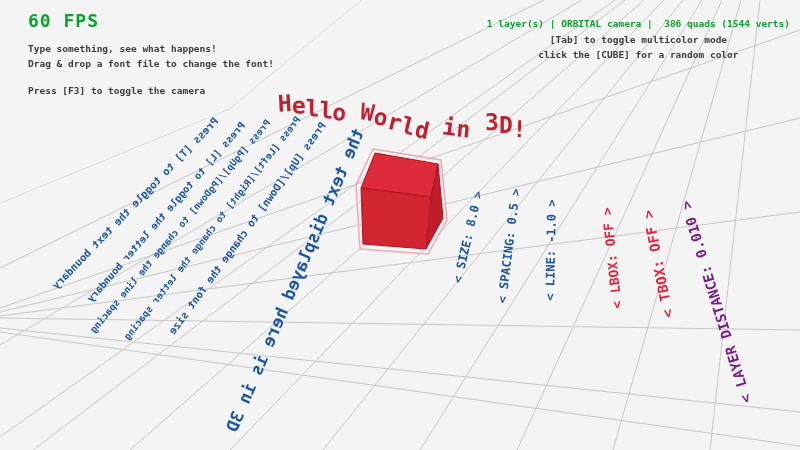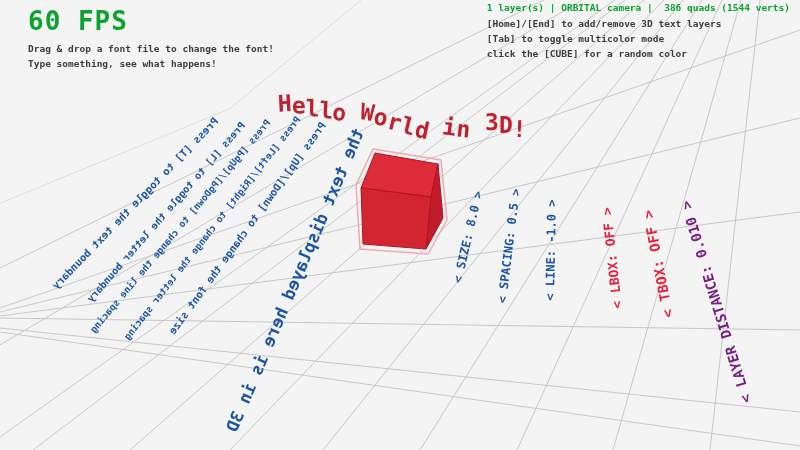--- a/index.html
+++ b/index.html
@@ -14,24 +14,24 @@
   .readout{position:absolute;white-space:pre;font-weight:bold;z-index:2;transform-origin:center center;}
   
   #hello{position:absolute;left:278px;top:88px;z-index:4;font-weight:bold;font-size:23px;
          color:#c2202f;white-space:pre;transform:rotate(4deg);transform-origin:left center;}
   #hello span{display:inline-block;}
   
   #cube-svg{position:absolute;left:350px;top:140px;z-index:3;cursor:pointer;}
   
   .hud{position:absolute;z-index:10;font-weight:bold;color:#3c3c3c;}
   #hud-left{left:28px;top:8px;text-align:left;}
-  #fps{font-size:26px;line-height:26px;color:#0ba32e;letter-spacing:1px;margin-bottom:7px;}
+  #fps{font-size:18px;line-height:26px;color:#0ba32e;letter-spacing:1px;margin-bottom:7px;}
   .hud-line{font-size:9.5px;line-height:15px;white-space:pre;}
   .hud-gap{height:12px;}
-  #hud-right{right:10px;top:0;text-align:left;}
+  #hud-right{right:10px;top:16px;text-align:center;}
   #status-line{font-size:9.5px;line-height:16px;color:#0ba32e;white-space:pre;}
 </style>
 </head>
 <body>
 
 <div id="app">
 
   <svg id="grid-svg" width="800" height="450" viewBox="0 0 800 450">
     <defs>
       <clipPath id="gclip">
@@ -83,25 +83,25 @@
     <polygon points="23,9 91,20 97,80 78,114 10,109 6,45" fill="none" stroke="#f0a9b3" stroke-width="1.5"></polygon>
     <polygon points="11,48 25,13 88,24 81,57" fill="#de2b3b" stroke="#b01322" stroke-width="1"></polygon>
     <polygon points="88,24 93,78 76,109 81,57" fill="#c11c2b" stroke="#b01322" stroke-width="1"></polygon>
     <polygon points="11,48 81,57 76,109 13,104" fill="#d32431" stroke="#b01322" stroke-width="1"></polygon>
   </svg>
 
   <div id="hello"><span style="transform: translateY(2px) rotate(-7deg);">H</span><span style="transform: translateY(3px) rotate(-5deg);">e</span><span style="transform: translateY(5px) rotate(-3deg);">l</span><span style="transform: translateY(6px) rotate(-1deg);">l</span><span style="transform: translateY(7px) rotate(1deg);">o</span><span style="transform: translateY(0px) rotate(0deg);"> </span><span style="transform: translateY(5px) rotate(5deg);">W</span><span style="transform: translateY(9px) rotate(8deg);">o</span><span style="transform: translateY(13px) rotate(10deg);">r</span><span style="transform: translateY(16px) rotate(10deg);">l</span><span style="transform: translateY(19px) rotate(8deg);">d</span><span style="transform: translateY(0px) rotate(0deg);"> </span><span style="transform: translateY(14px) rotate(4deg);">i</span><span style="transform: translateY(15px) rotate(2deg);">n</span><span style="transform: translateY(0px) rotate(0deg);"> </span><span style="transform: translateY(6px) rotate(-6deg);">3</span><span style="transform: translateY(8px) rotate(-4deg);">D</span><span style="transform: translateY(11px) rotate(-2deg);">!</span></div>
 
   <div id="hud-left" class="hud">
     <div id="fps">60 FPS</div>
+    <div class="hud-line">Type something, see what happens!</div>
     <div class="hud-line">Drag &amp; drop a font file to change the font!</div>
-    <div class="hud-line">Type something, see what happens!</div>
     <div class="hud-gap"></div>
+    <div class="hud-line">Press [F3] to toggle the camera</div>
   </div>
 
   <div id="hud-right" class="hud">
     <div id="status-line">1 layer(s) | ORBITAL camera |  386 quads (1544 verts)</div>
-    <div class="hud-line">[Home]/[End] to add/remove 3D text layers</div>
     <div class="hud-line">[Tab] to toggle multicolor mode</div>
     <div class="hud-line">click the [CUBE] for a random color</div>
   </div>
 
 </div>
 
 </body></html>

